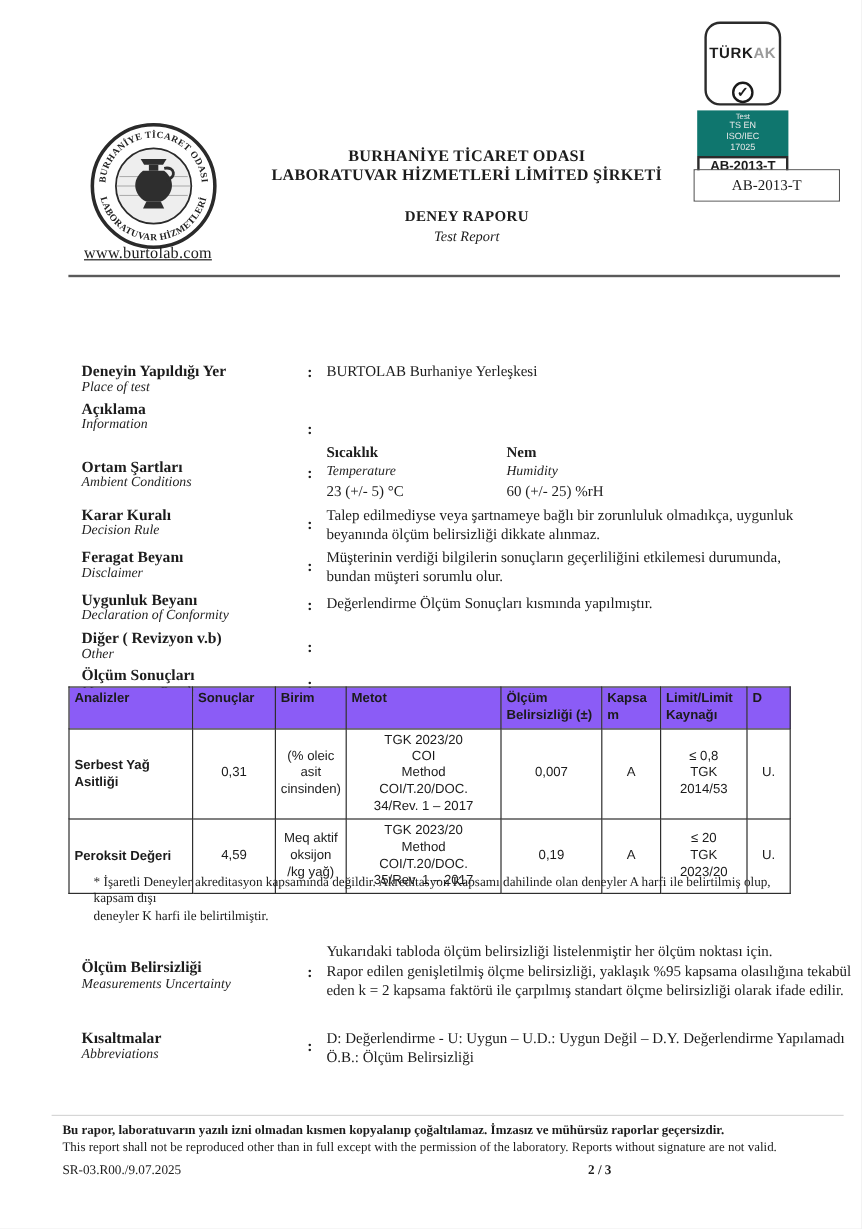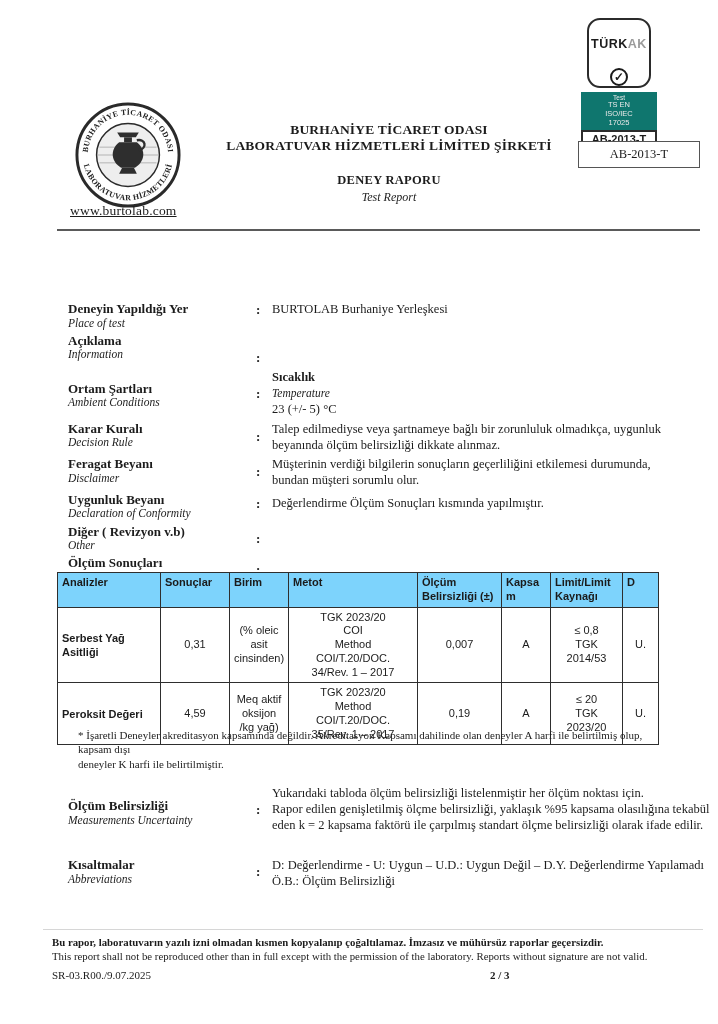--- a/index.html
+++ b/index.html
@@ -57,21 +57,21 @@
   .ambient-col { width:150px; }
   .ambient-col .h { font-weight:bold; font-size:12.5px; }
   .ambient-col .e { font-style:italic; font-size:11.5px; }
   .ambient-col .v { font-size:12.5px; margin-top:2px; }
 
   
   .results { left:57px; top:572px; width:601px; }
   table.res { width:601px; border-collapse:collapse; table-layout:fixed;
               font-family:"Liberation Sans", sans-serif; font-size:11px; color:#1b1b1b; }
   table.res th, table.res td { border:1px solid #2e2e2e; padding:3px 4px; vertical-align:middle; }
-  table.res th { background:#7dd3fc; font-weight:bold; text-align:left; vertical-align:top; line-height:1.25; }
+  table.res th { background:#8b5cf6; font-weight:bold; text-align:left; vertical-align:top; line-height:1.25; }
   th.c, td.c { text-align:center; }
   th.brk { word-break:break-all; }
   td.name { font-weight:bold; padding-left:8px; line-height:1.3; }
   td { line-height:1.25; }
   .footnote { left:78px; top:728px; width:590px; font-size:11px; line-height:1.3; }
 
   
   .uncert { left:68px; top:786px; width:645px; }
   .uncert .ilabel { margin-top:13px; }
   .uncert .icolon { margin-top:16px; }
@@ -167,20 +167,25 @@
         <div class="tr">Ortam Şartları</div>
         <div class="en">Ambient Conditions</div>
       </div>
       <div class="icolon" style="margin-top:16px;">:</div>
       <div class="ivalue">
         <div class="ambient-cols">
           <div class="ambient-col">
             <div class="h">Sıcaklık</div>
             <div class="e">Temperature</div>
             <div class="v">23 (+/- 5) °C</div>
+          </div>
+          <div class="ambient-col">
+            <div class="h">Nem</div>
+            <div class="e">Humidity</div>
+            <div class="v">60 (+/- 25) %rH</div>
           </div>
         </div>
       </div>
     </div>
 
     <div class="info-row">
       <div class="ilabel">
         <div class="tr">Karar Kuralı</div>
         <div class="en">Decision Rule</div>
       </div>

